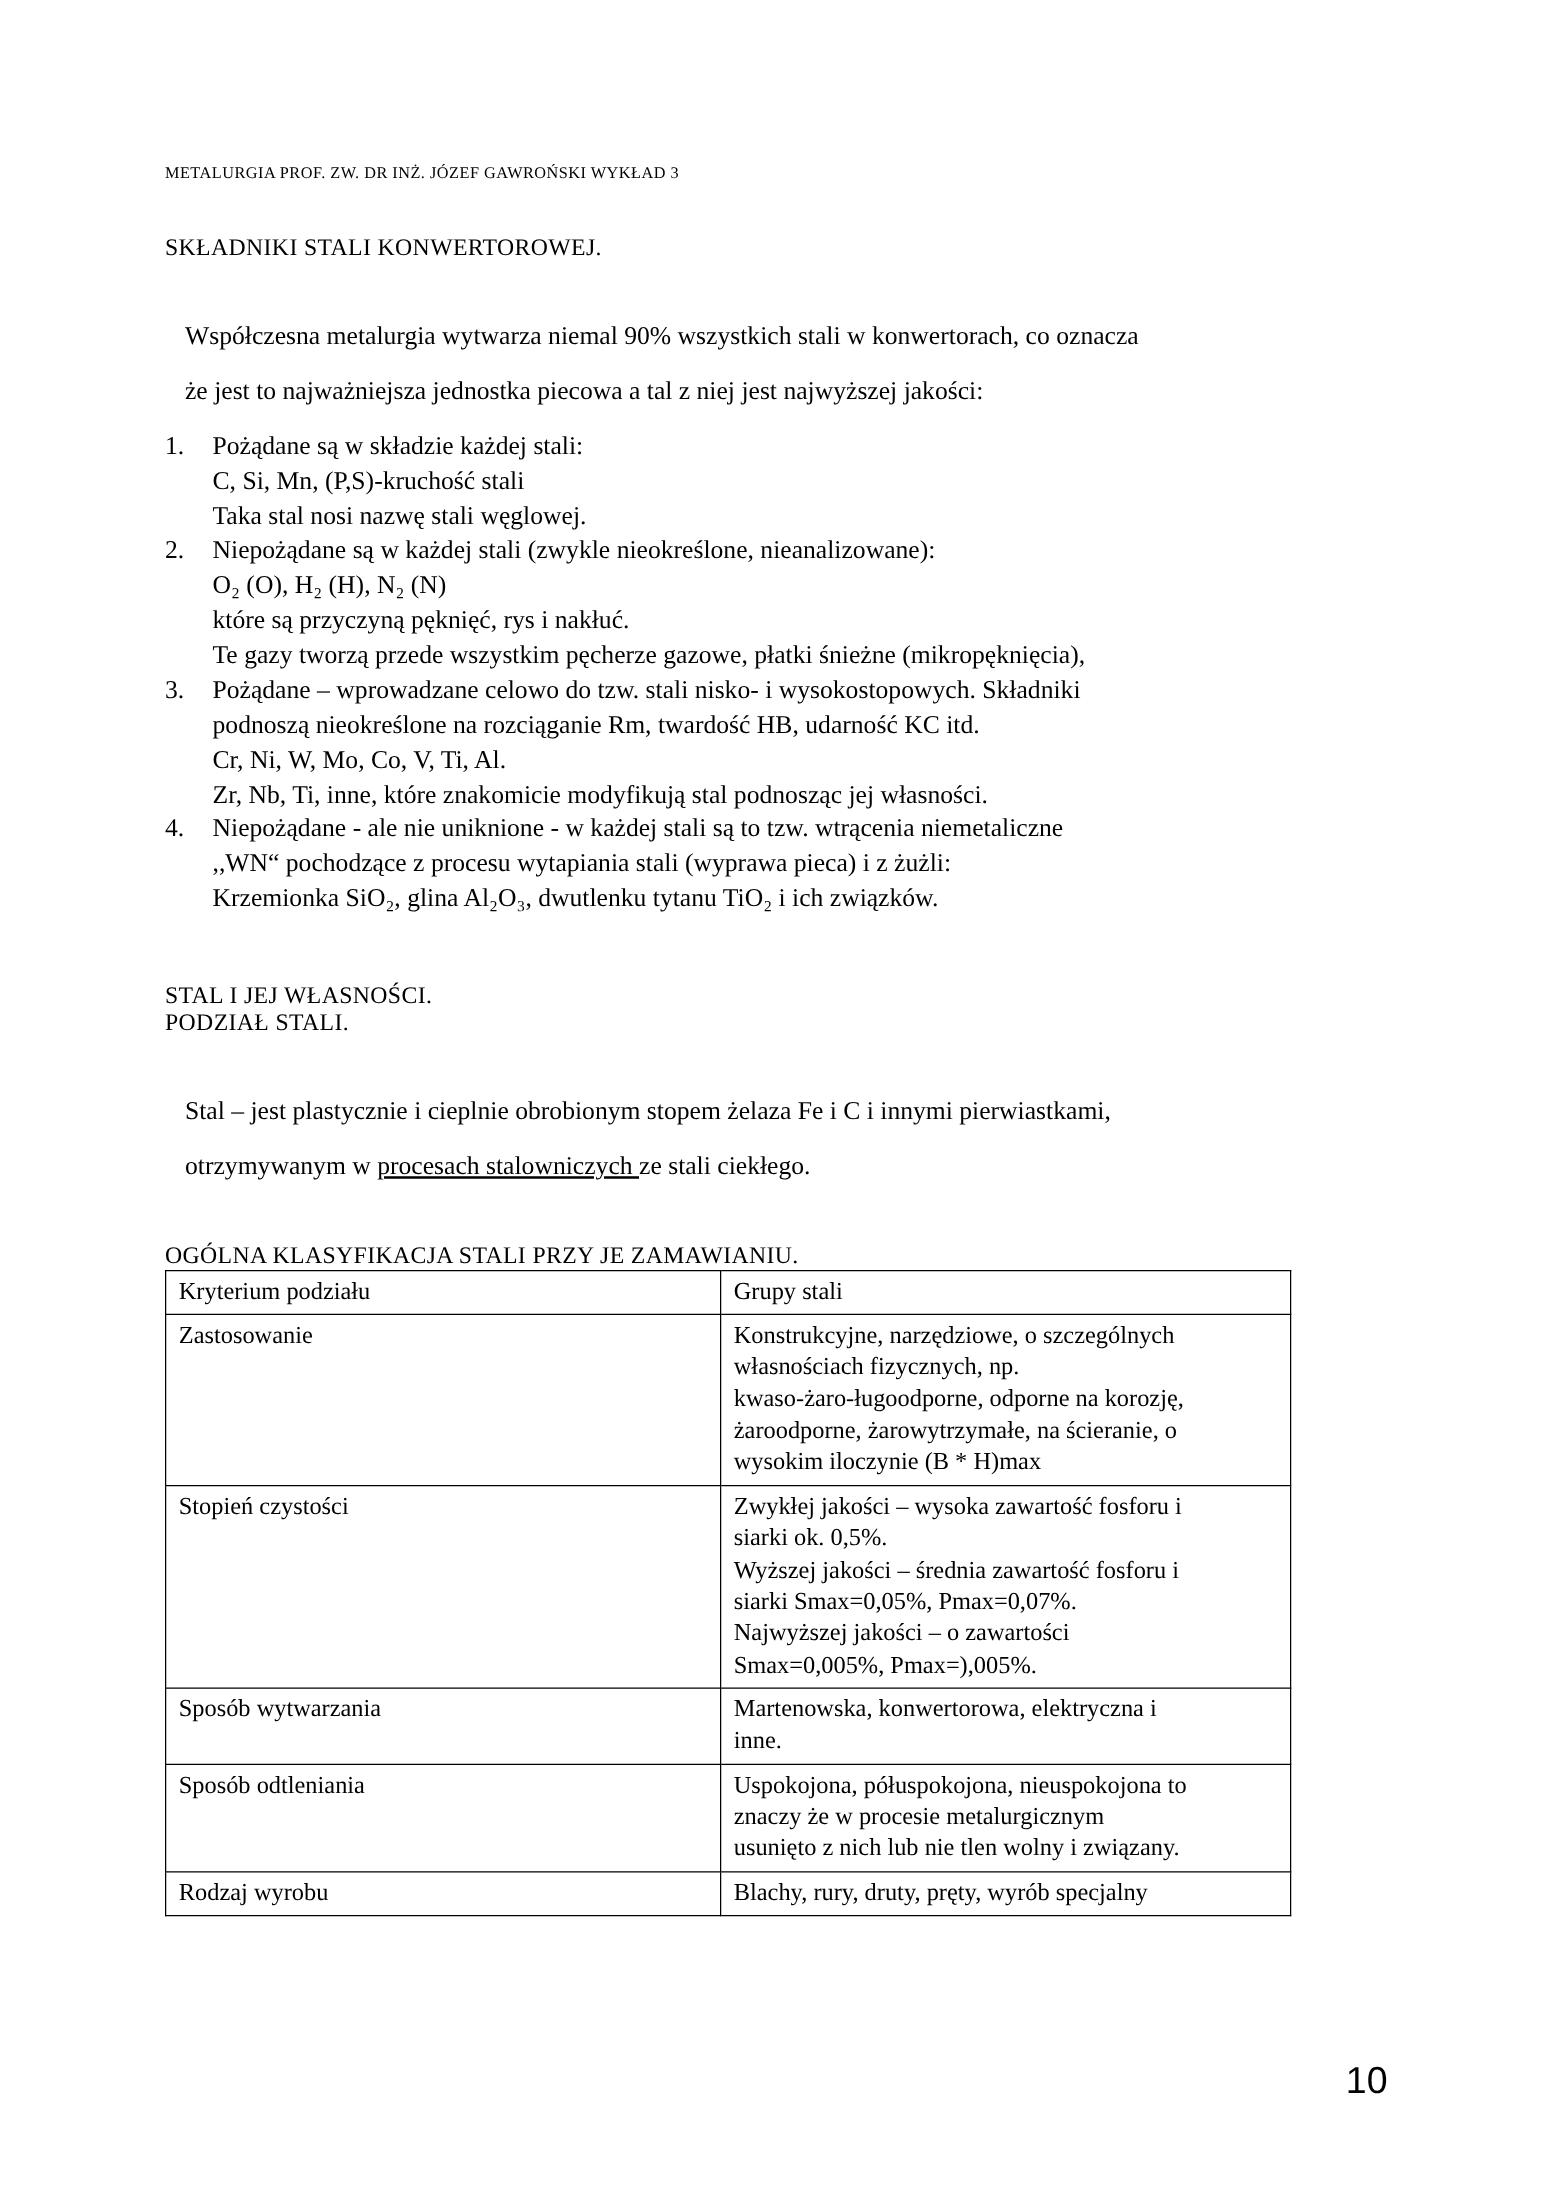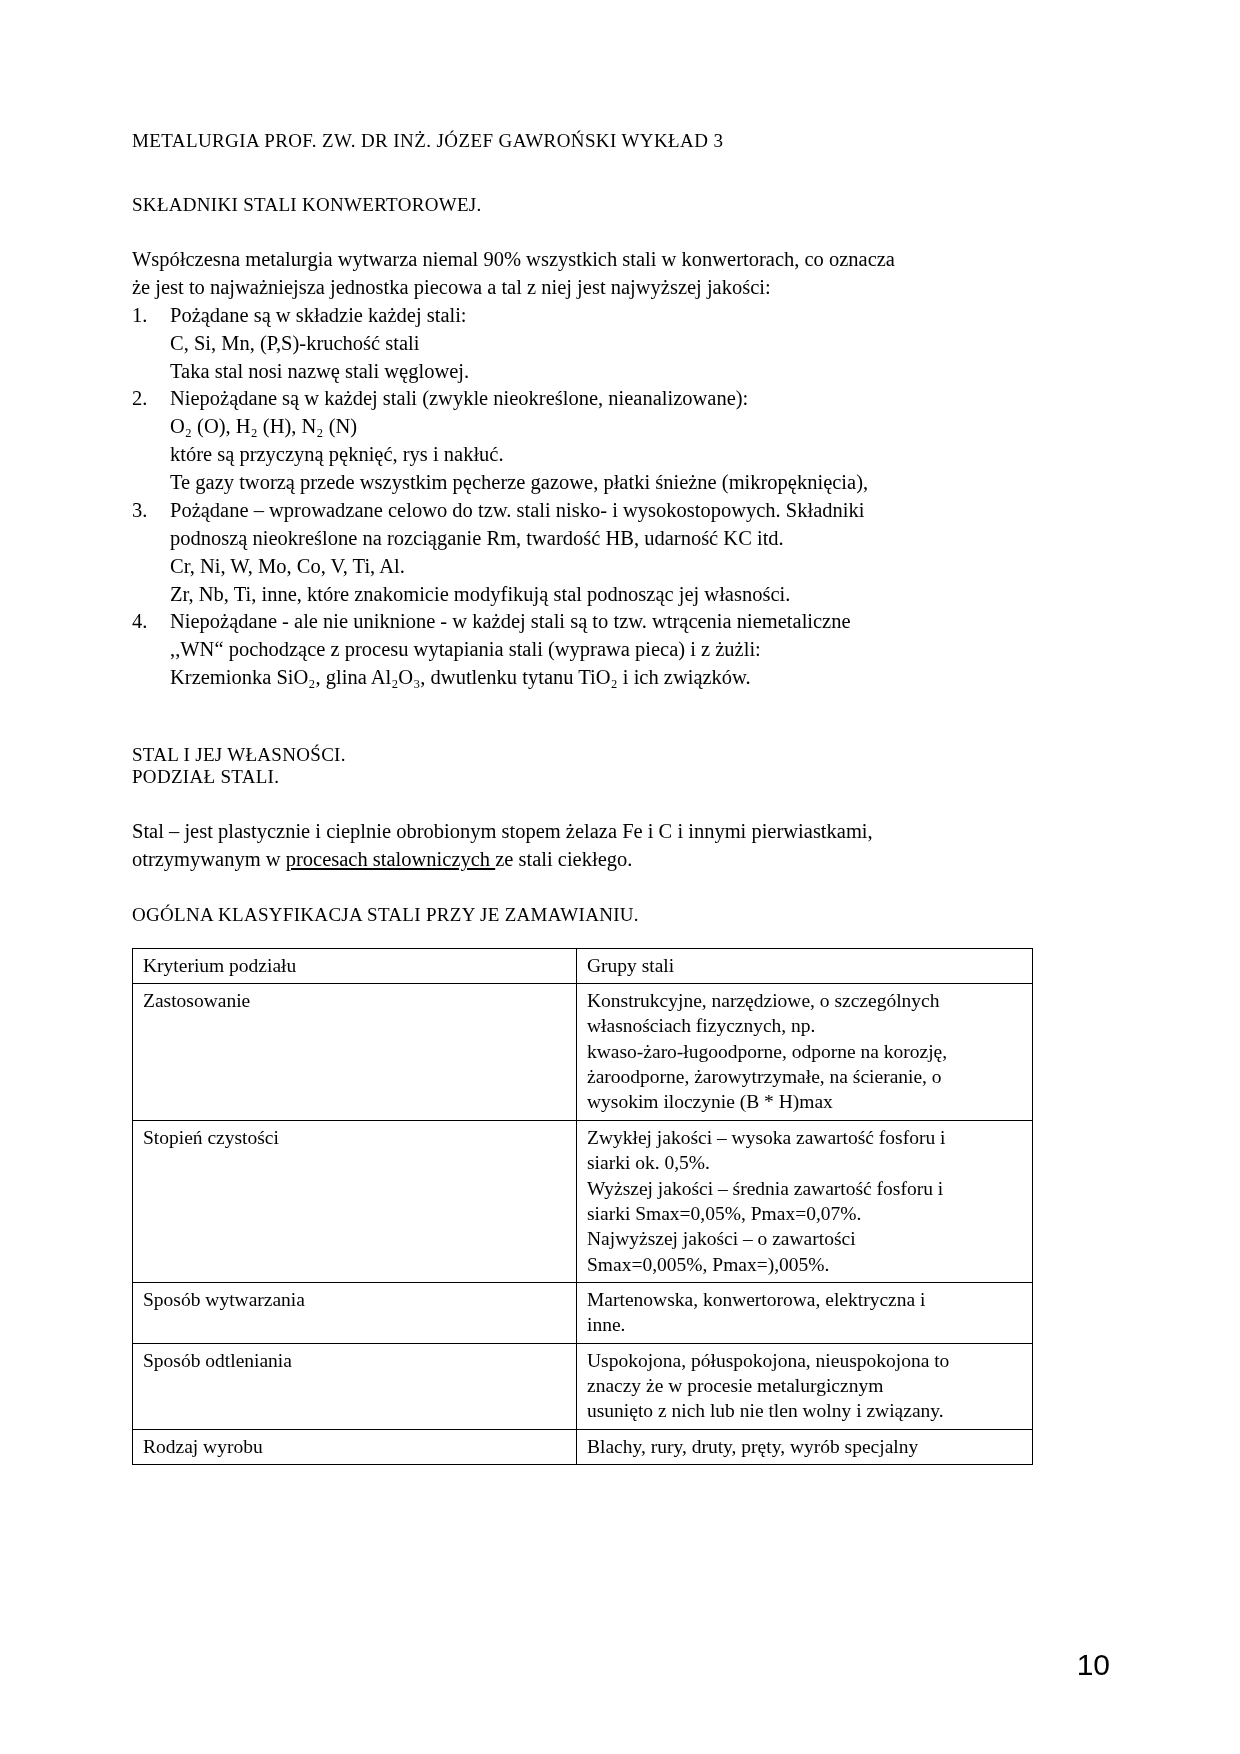--- a/index.html
+++ b/index.html
@@ -19,34 +19,34 @@
     position: absolute;
     left: 0;
     top: 0;
     width: 1240px;
     height: 1754px;
     box-sizing: border-box;
     padding: 130px 140px 0 132px;
   }
   .header-line {
     font-variant: small-caps;
-    font-size: 19px;
+    font-size: 13px;
     letter-spacing: 0.4px;
     margin-bottom: 42px;
     white-space: nowrap;
   }
   .section-caps {
     font-variant: small-caps;
     font-size: 19px;
     letter-spacing: 0.3px;
   }
   .para {
     font-size: 20.5px;
     line-height: 1.36;
-    margin: 0;
+    margin: 16px;
   }
   .gap-lg { height: 30px; }
   .gap-xl { height: 52px; }
 
   ol.main-list {
     list-style: none;
     margin: 0;
     padding: 0;
   }
   ol.main-list > li {
@@ -62,21 +62,20 @@
     top: 0;
   }
   .sub {
     display: block;
   }
   .uline { text-decoration: underline; }
 
   table.cls {
     border-collapse: collapse;
     width: 862px;
-    margin-top: 22px;
     table-layout: fixed;
   }
   table.cls td {
     border: 1.5px solid #000;
     vertical-align: top;
     padding: 4px 8px 5px 10px;
     font-size: 19.5px;
     line-height: 1.3;
   }
   table.cls td.c1 { width: 425px; }

